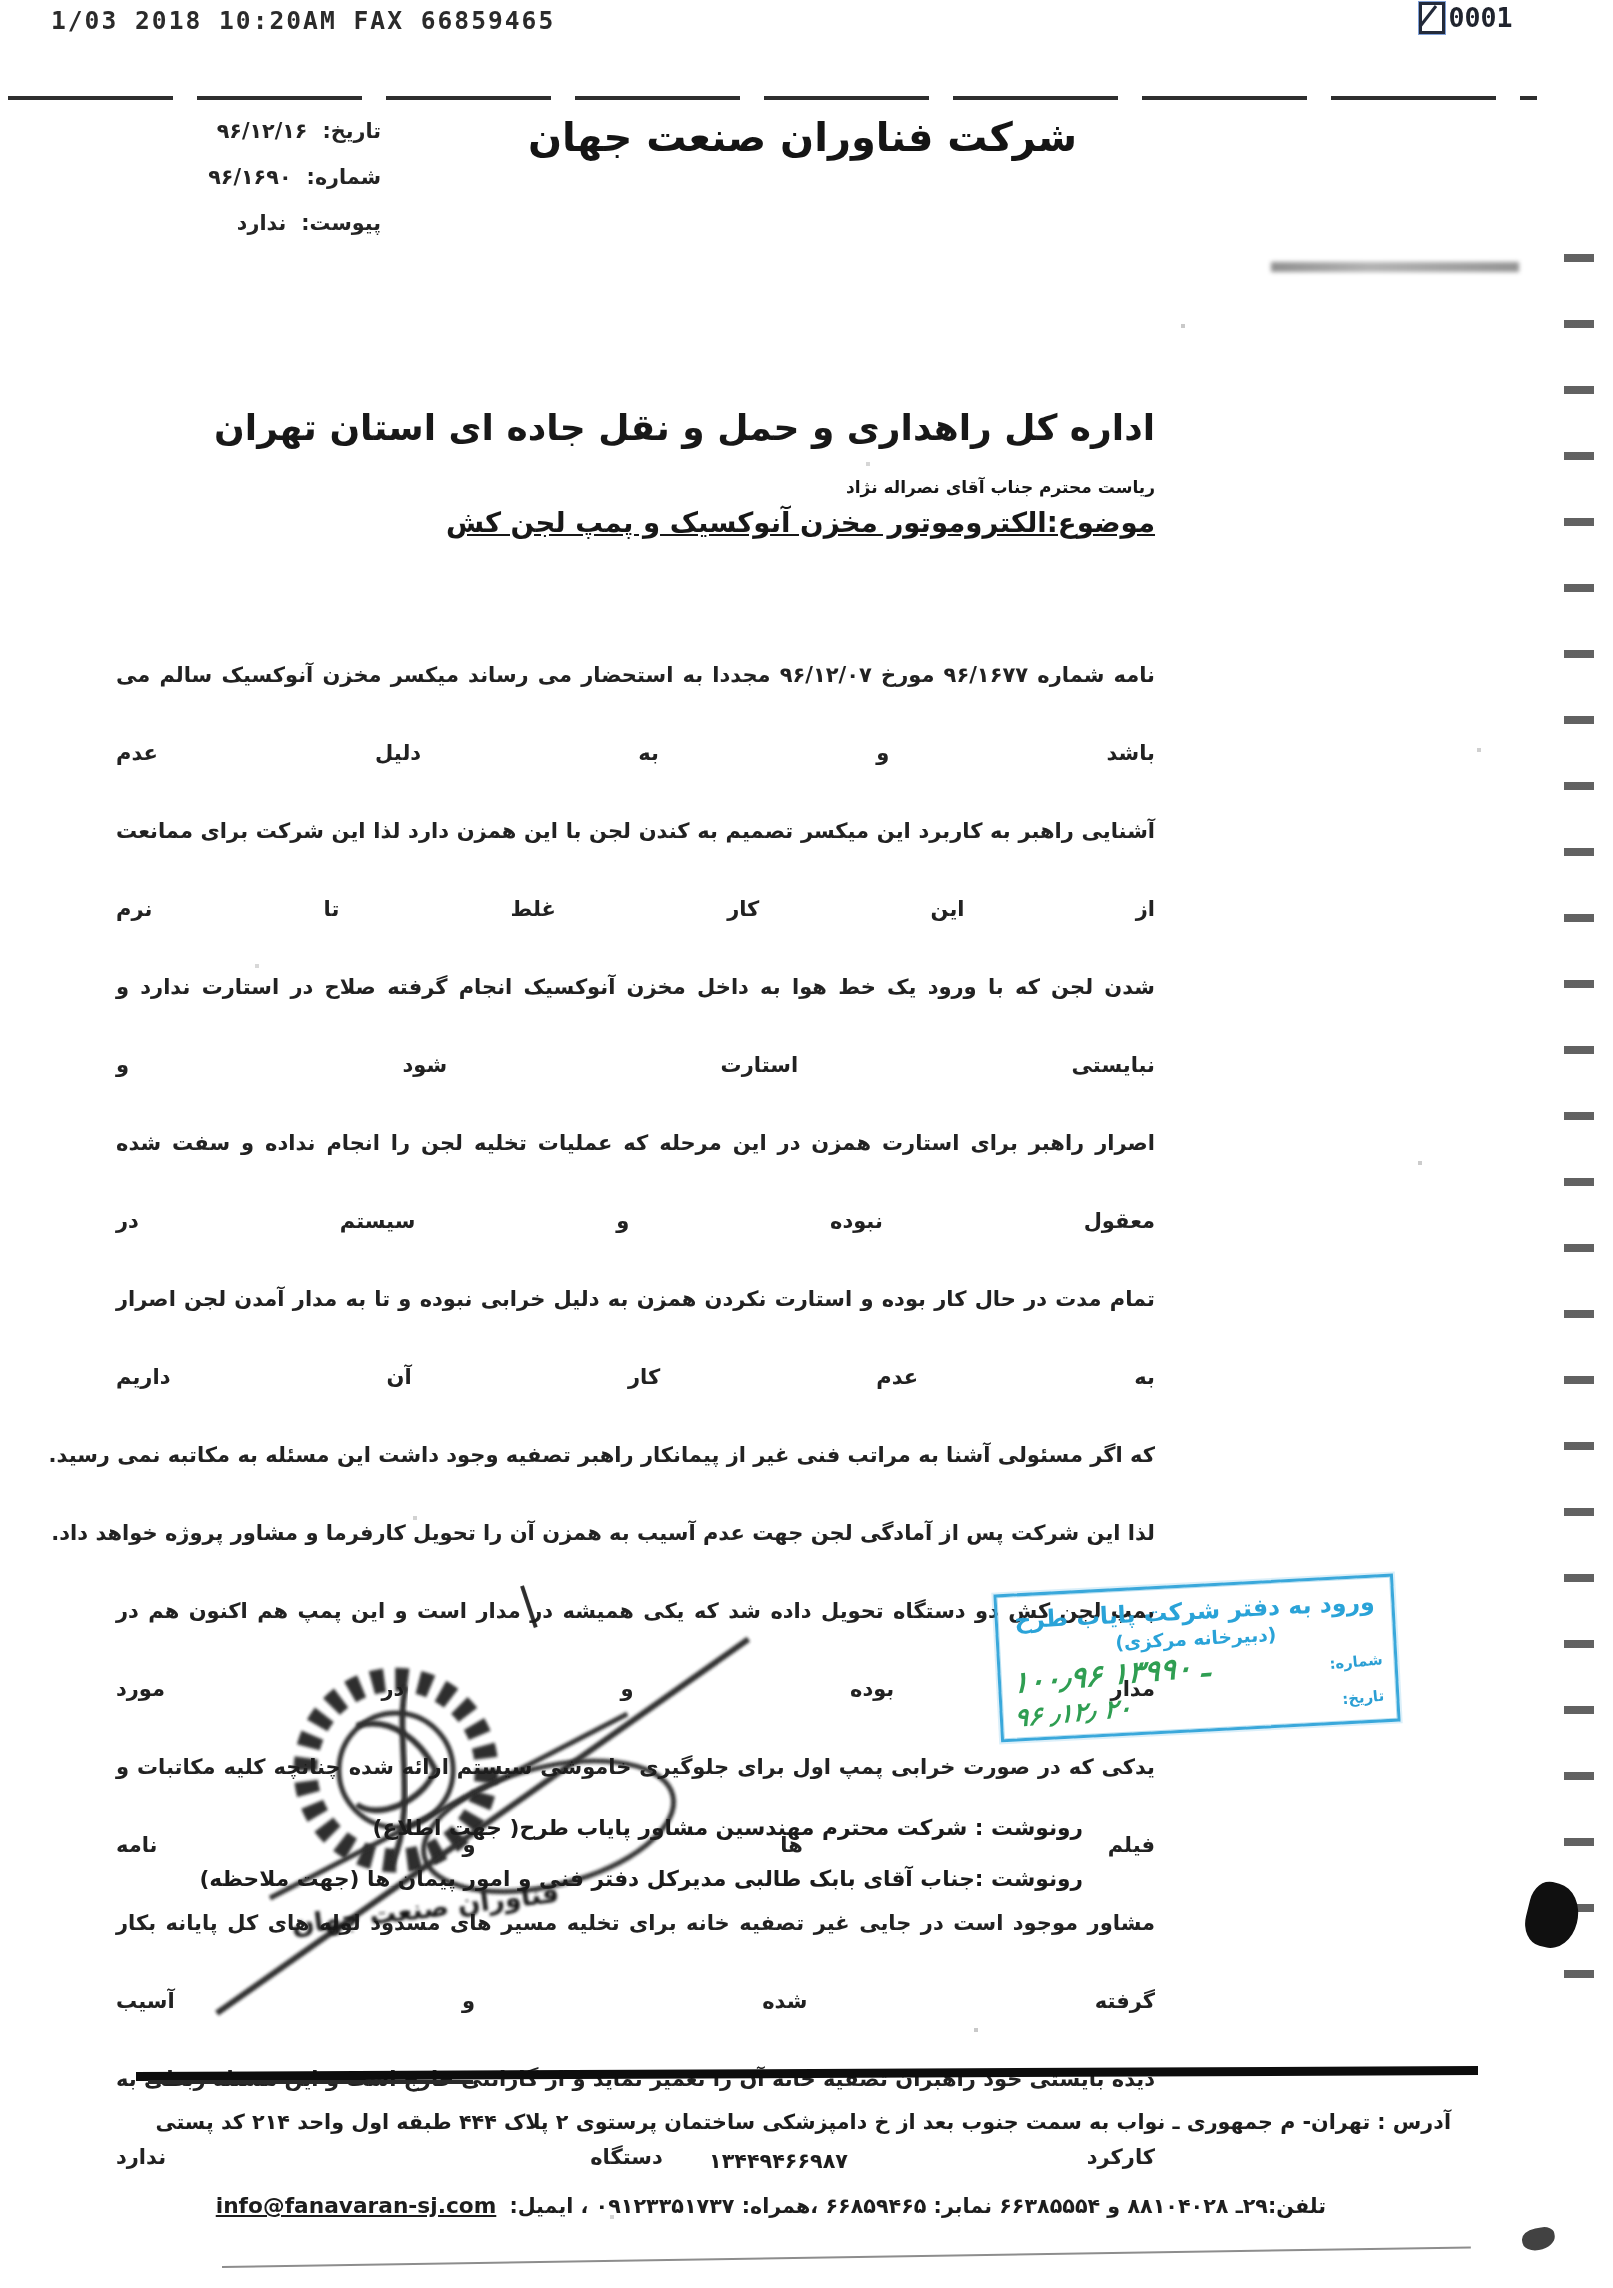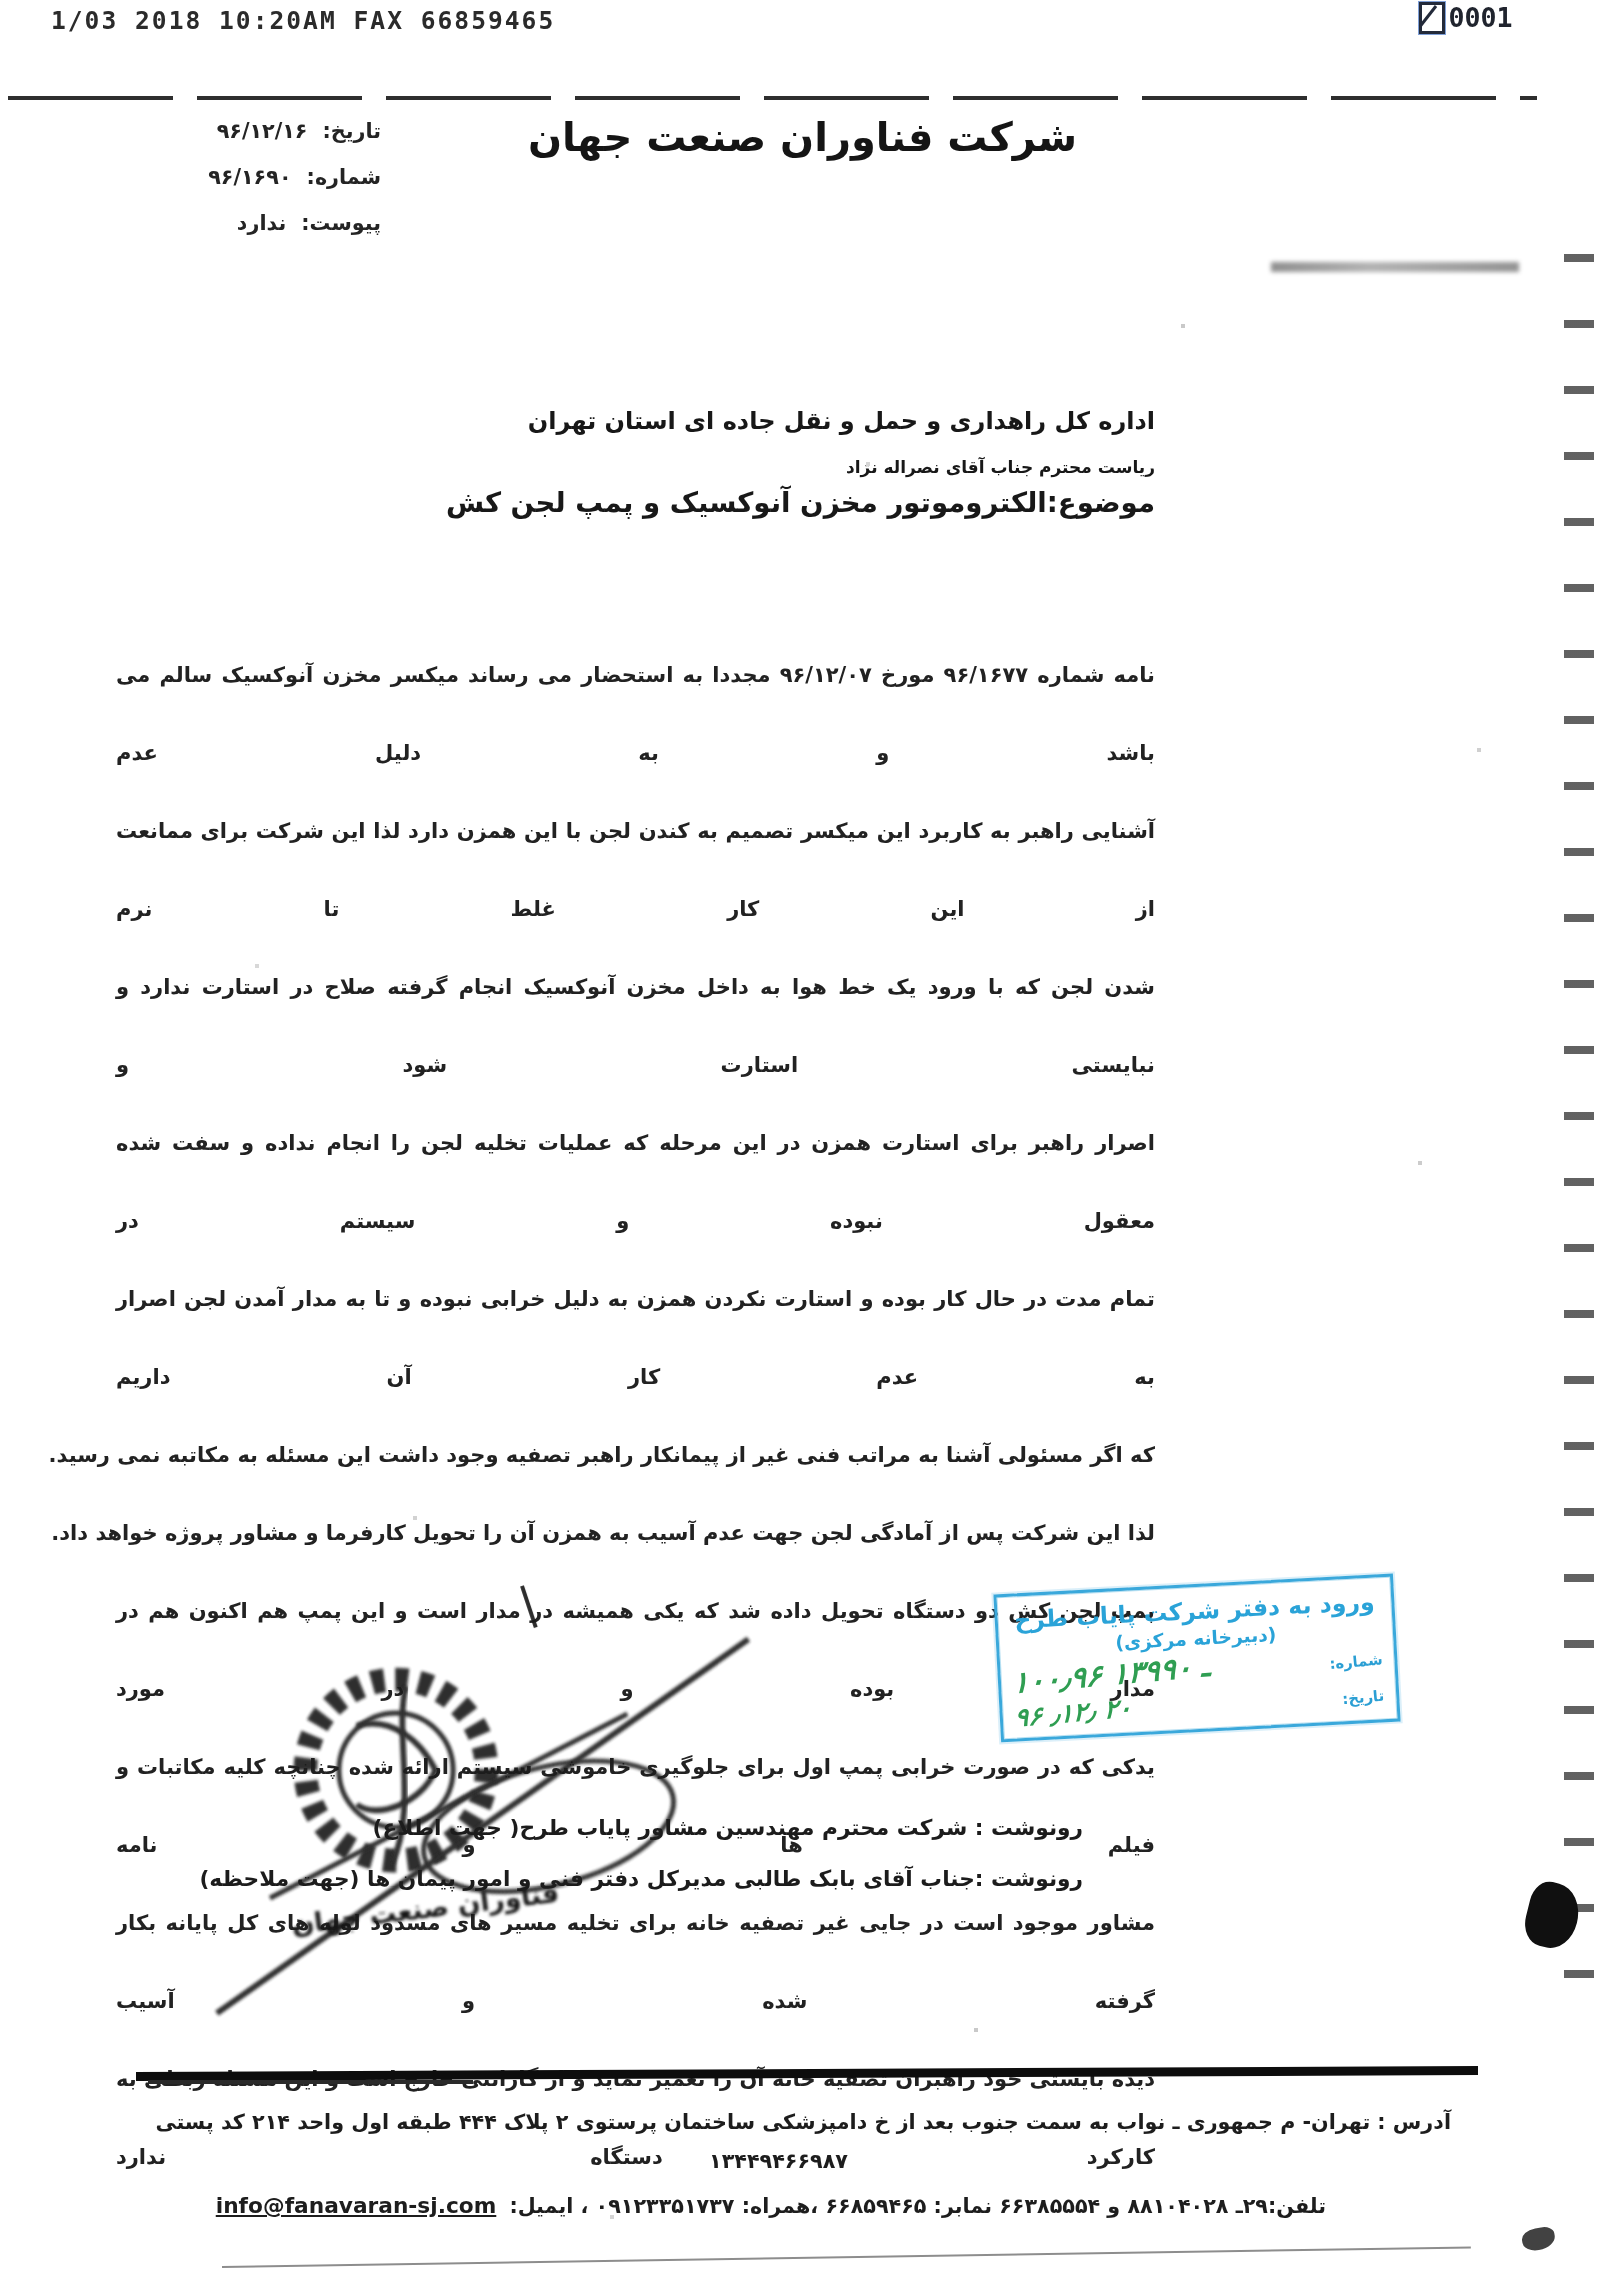--- a/index.html
+++ b/index.html
@@ -50,23 +50,23 @@
   }
   .logo-box{left:1266px;top:79px;width:268px;height:212px;}
   .logo-smudge{
     left:1271px;top:262px;width:248px;height:9.9px;
     background:linear-gradient(90deg,#6b6b6b,#9a9a9a 40%,#707070);
     filter:blur(2px);opacity:.75;
   }
 
   
   .recipient{right:459px;top:407px;direction:rtl;text-align:right;color:#181818;}
-  .recipient .org{font-size:24px;font-weight:700;margin-bottom:22px;}
+  .recipient .org{font-size:36px;font-weight:700;margin-bottom:29px;}
   .recipient .att{font-size:17px;font-weight:700;margin-bottom:9px;}
-  .recipient .subj{font-size:27.6px;font-weight:700;}
+  .recipient .subj{font-size:27.6px;font-weight:700;text-decoration:underline;}
 
   
   .letter-body{
     right:459px;left:116px;top:636px;direction:rtl;
     font-size:21px;font-weight:700;color:#222;
   }
   .letter-body .bline{
     line-height:78px;white-space:nowrap;
     text-align:right;
   }

